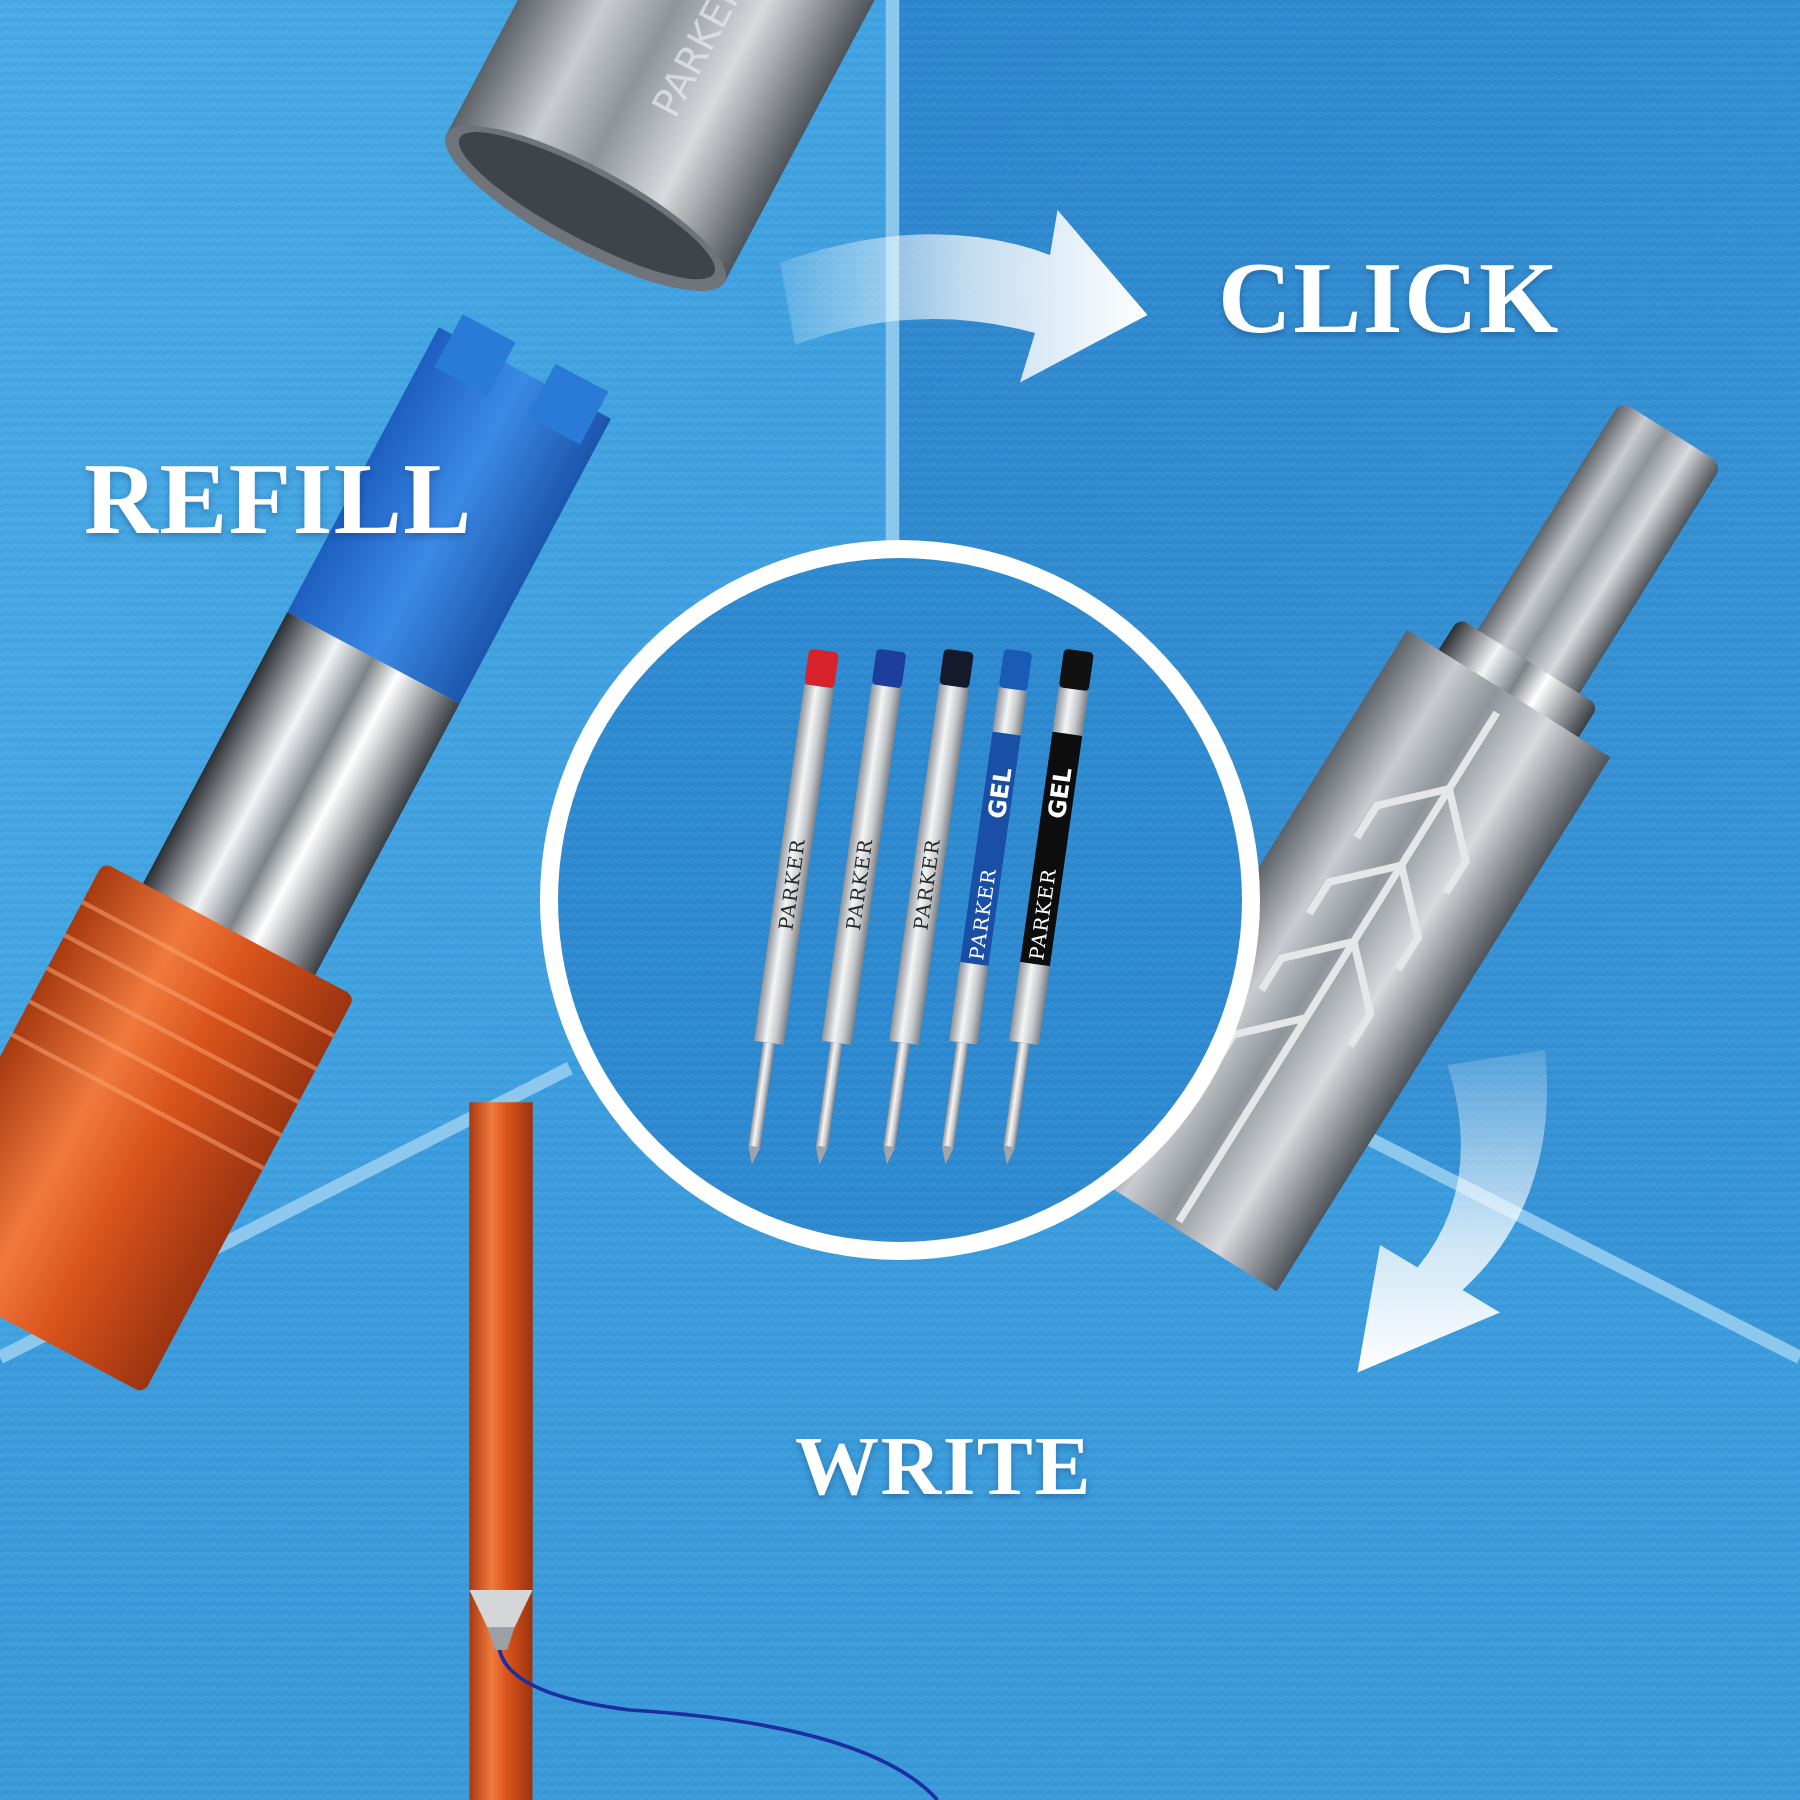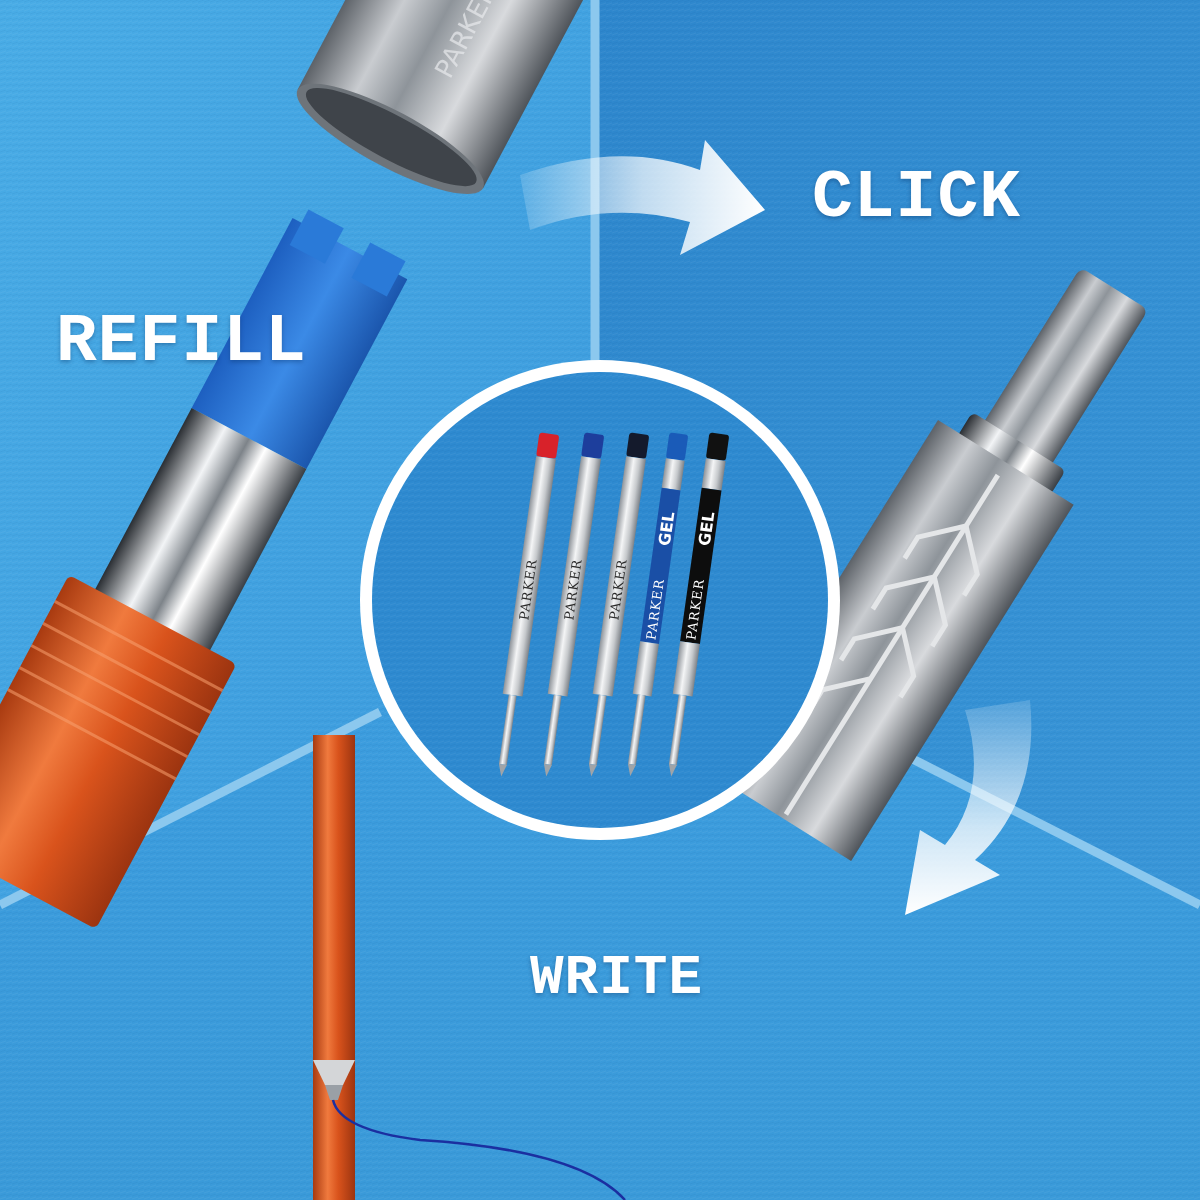--- a/index.html
+++ b/index.html
@@ -1,24 +1,24 @@
 <!DOCTYPE html>
 <html><head>
 <meta charset="utf-8">
 <style>
   html, body { margin: 0; padding: 0; }
   body { width: 1200px; height: 1200px; overflow: hidden; background: #2f8fd4; font-family: "DejaVu Sans", sans-serif; }
   .stage { position: relative; width: 1200px; height: 1200px; overflow: hidden; }
   .stage svg.bg { position: absolute; left: 0; top: 0; }
   .label {
-    position: absolute; color: #ffffff; font-family: Liberation Mono, monospace;
+    position: absolute; color: #ffffff; font-family: Liberation Serif, serif;
     font-weight: bold; letter-spacing: 1px; line-height: 1;
     text-shadow: 0 2px 4px rgba(0,40,90,0.35);
   }
-  .label-refill { left: 56px; top: 308px; font-size: 68px; }
+  .label-refill { left: 56px; top: 298px; font-size: 68px; }
   .label-click  { left: 812px; top: 164px; font-size: 68px; }
   .label-write  { left: 530px; top: 950px; font-size: 56px; }
   .refill-text {
     font-family: "DejaVu Serif", serif; font-size: 13px; letter-spacing: 1px;
   }
 </style>
 </head>
 <body>
 
 <div class="stage">

